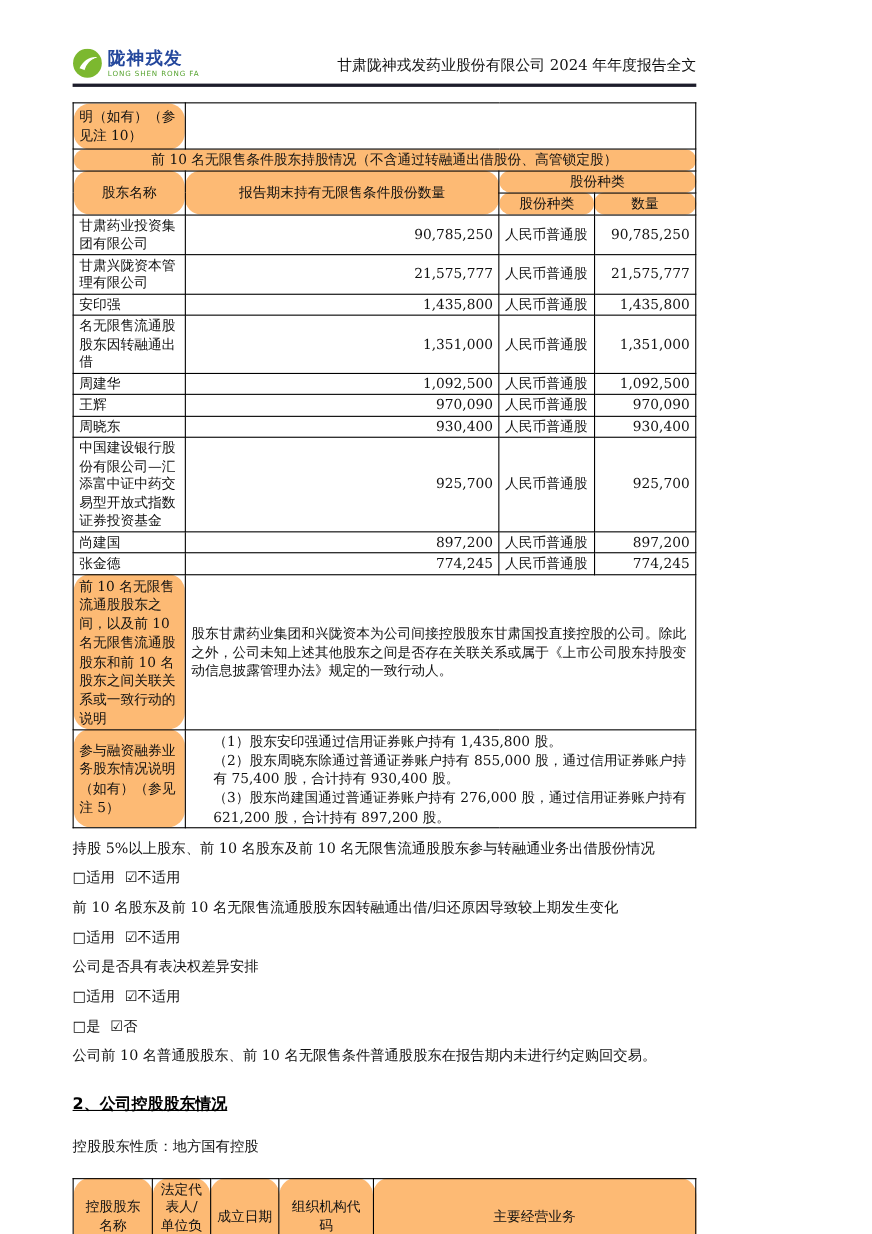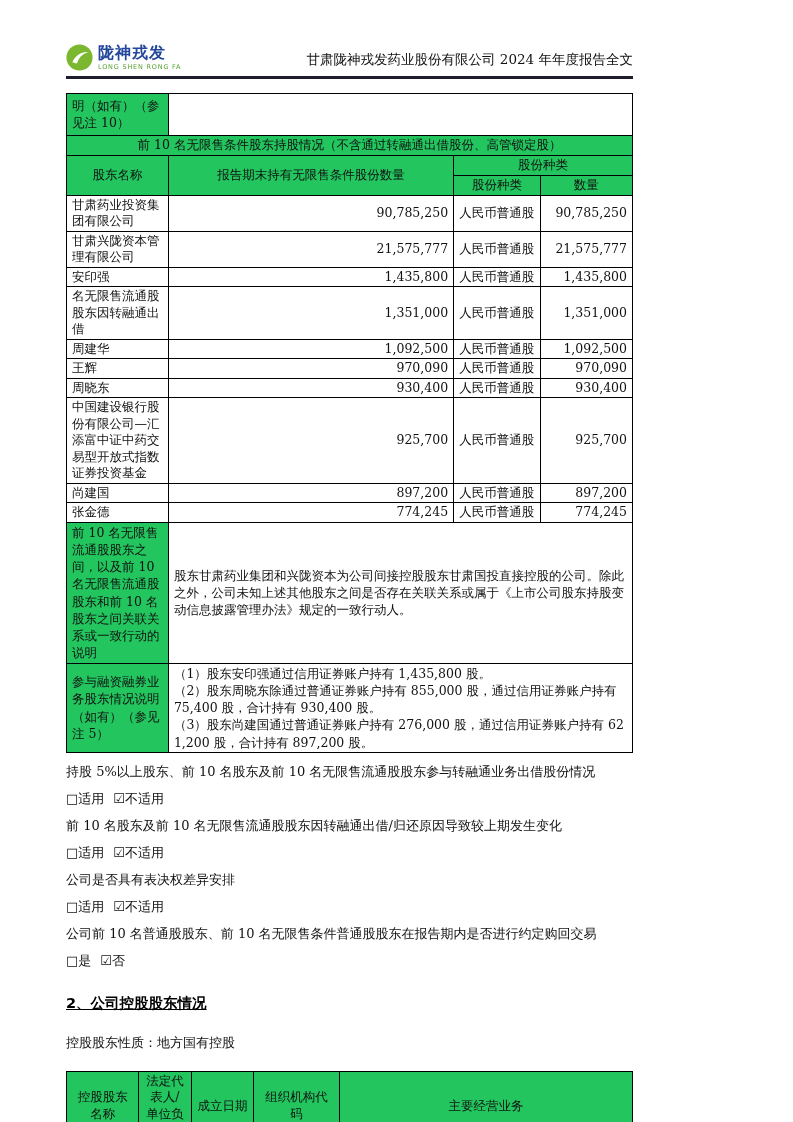--- a/index.html
+++ b/index.html
@@ -18,28 +18,28 @@
   .logo-svg { display:block; }
   .brand-cn { font-family:"DejaVu Sans","Liberation Sans",sans-serif; font-weight:bold;
               font-size:16px; color:#24479c; letter-spacing:1px; line-height:1; }
   .brand-en { font-family:"DejaVu Sans","Liberation Sans",sans-serif; font-size:6.5px;
               color:#56a32f; letter-spacing:0.8px; margin-top:2px; }
   .doc-title { font-size:13.5px; color:#111; padding-bottom:2px; }
 
   
   table.t { border-collapse:collapse; width:100%; font-size:12.5px; line-height:1.32; table-layout:fixed; }
   table.t td { border:1px solid #000; padding:1px 5px; vertical-align:middle; word-break:break-all; }
-  .shade { background:#22c55e; }
+  .shade { background:#fdba74;border-radius:15px; }
   .c { text-align:center; }
   .r { text-align:right; }
   .main { margin-top:14px; }
   .h40 td { height:42px; vertical-align:middle; }
   .hh td { height:20px; }
   .relcell { line-height:1.38; }
-  .margin-items div { line-height:1.38; }
+  .margin-items div { line-height:1.38;margin-left:20px; }
 
   
   .line { font-size:13px; line-height:19px; margin:8px 0; }
   .first { margin-top:9px; }
   .cbx { font-family:"DejaVu Sans","Liberation Sans",sans-serif; font-size:13px; }
   .gap { margin-left:9px; }
 
   .sec-heading { font-family:"DejaVu Sans","Liberation Sans",sans-serif; font-weight:bold;
                  font-size:14.5px; margin:24px 0 20px 0; color:#000;text-decoration:underline; }
   .meta { font-size:13px; line-height:19px; margin:19px 0; }
@@ -170,23 +170,23 @@
 
   <p class="line first">持股 5%以上股东、前 10 名股东及前 10 名无限售流通股股东参与转融通业务出借股份情况</p>
   <p class="line"><span class="cbx">□</span><span>适用</span><span class="cbx gap">☑</span><span>不适用</span></p>
 
   <p class="line">前 10 名股东及前 10 名无限售流通股股东因转融通出借/归还原因导致较上期发生变化</p>
   <p class="line"><span class="cbx">□</span><span>适用</span><span class="cbx gap">☑</span><span>不适用</span></p>
 
   <p class="line">公司是否具有表决权差异安排</p>
   <p class="line"><span class="cbx">□</span><span>适用</span><span class="cbx gap">☑</span><span>不适用</span></p>
 
-  <p class="line">公司前 10 名普通股股东、前 10 名无限售条件普通股股东在报告期内是否进行约定购回交易</p>
   <p class="line"><span class="cbx">□</span><span>是</span><span class="cbx gap">☑</span><span>否</span></p>
 
+  <p class="line">公司前 10 名普通股股东、前 10 名无限售条件普通股股东在报告期内未进行约定购回交易。</p>
 
   <div class="sec-heading">2、公司控股股东情况</div>
 
   <p class="meta">控股股东性质：地方国有控股</p>
 
   <table class="t holder">
     <colgroup>
       <col style="width:12.8%">
         <col style="width:9.2%">
         <col style="width:11.1%">

